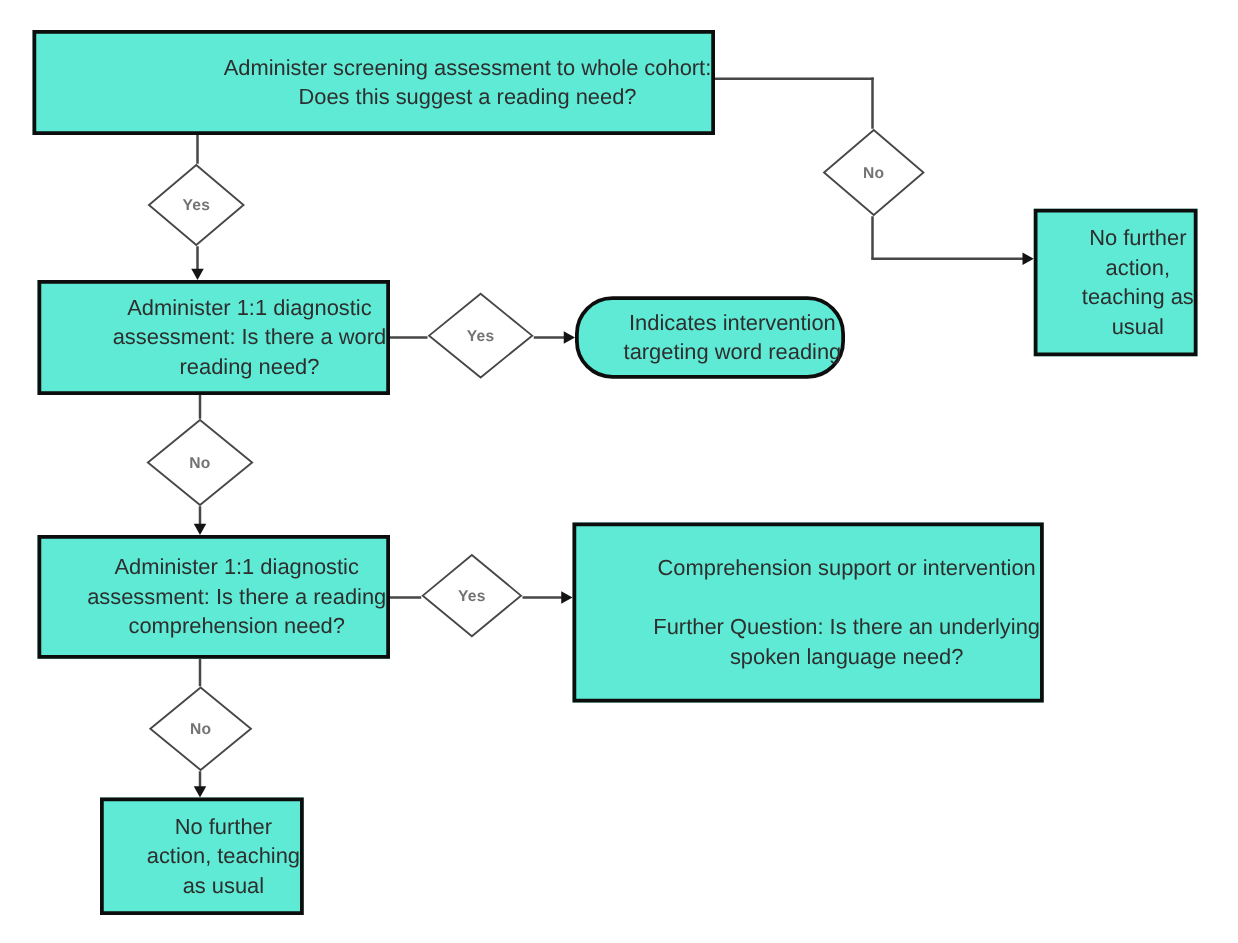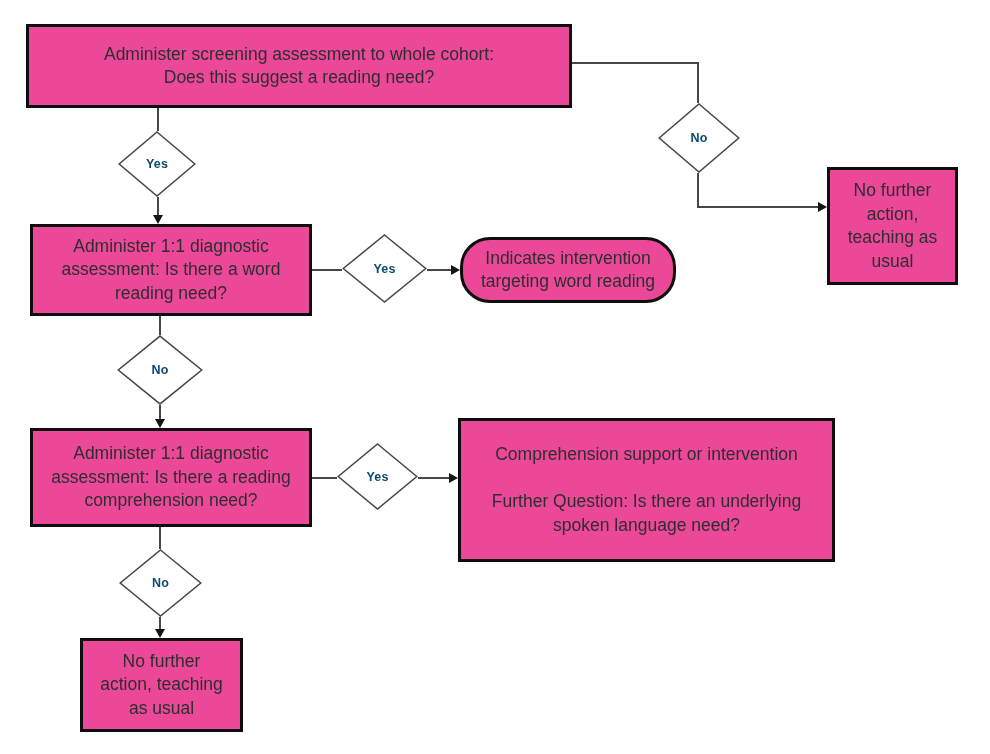--- a/index.html
+++ b/index.html
@@ -14,24 +14,24 @@
     height: 754px;
     background: #ffffff;
     overflow: hidden;
     color: #2e2e2e;
   }
   
   .box {
     position: absolute;
     box-sizing: border-box;
     border: 3px solid #0d0d0d;
-    background: #ec4899;
+    background: #5eead4;
     display: flex;
     align-items: center;
-    justify-content: center;
+    justify-content: flex-end;
     text-align: center;
   }
   .box .txt {
     white-space: pre-line;
     font-size: 17.5px;
     line-height: 23.5px;
     color: #2e2e2e;
   }
   
   .diamond {
@@ -48,21 +48,21 @@
   }
   .diamond polygon {
     fill: #ffffff;
     stroke: #474747;
     stroke-width: 1.5px;
   }
   .dlabel {
     position: relative;
     font-size: 12.5px;
     font-weight: 600;
-    color: #0c4a6e;
+    color: #737373;
     letter-spacing: 0.2px;
   }
   
   .line {
     position: absolute;
     background: #474747;
   }
   .line.v { width: 1.6px; }
   .line.h { height: 1.6px; }
   

